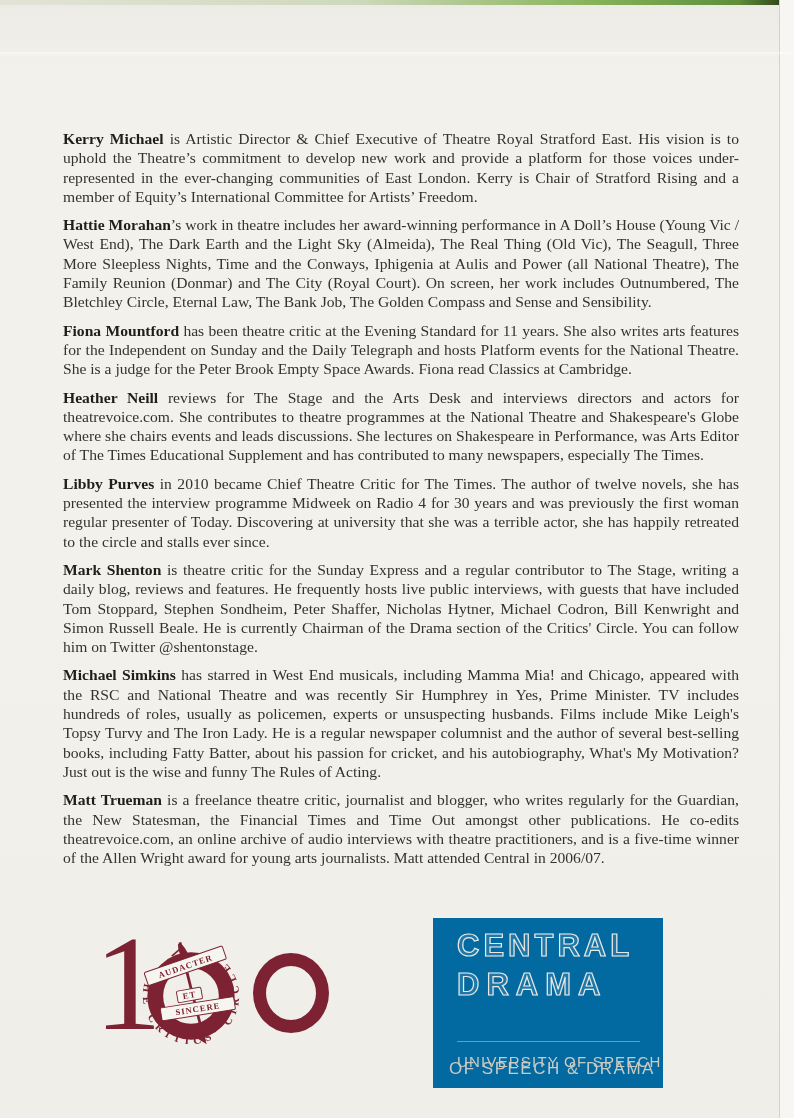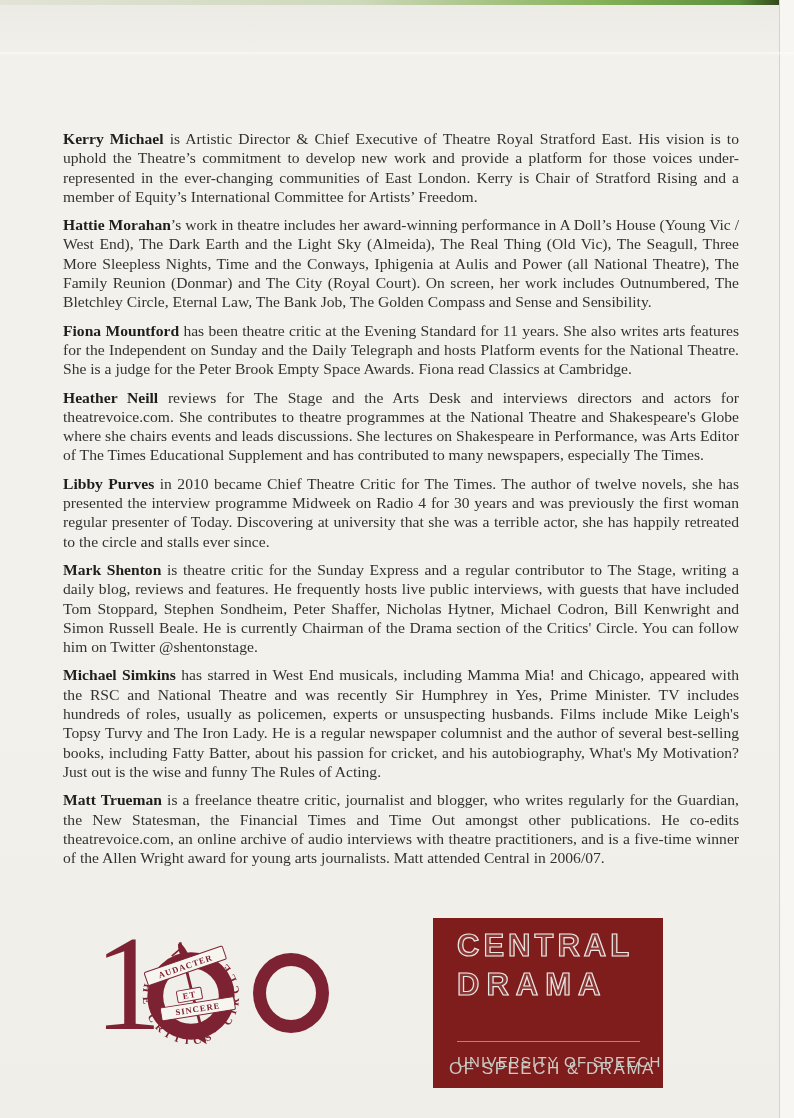--- a/index.html
+++ b/index.html
@@ -35,21 +35,21 @@
   .emblem{position:absolute;left:136px;top:941px;width:110px;height:110px;}
   .emblem text{font-family:"Liberation Serif",serif;font-weight:bold;fill:var(--maroon);}
   .ring-text{font-size:16px;letter-spacing:2px;}
   .banner-rect{fill:#f7f5ef;stroke:var(--maroon);stroke-width:1.4px;}
   .banner-text{font-size:12.5px;letter-spacing:1.5px;text-anchor:middle;}
   .letter-o{position:absolute;left:253px;top:953px;width:76px;height:80px;
     box-sizing:border-box;border:13px solid var(--maroon);border-radius:50%;}
 
   
   .csd{position:absolute;left:433px;top:918px;width:230px;height:170px;
-    background:#7f1d1d;font-family:"Liberation Sans",sans-serif;}
+    background:#0369a1;font-family:"Liberation Sans",sans-serif;}
   .csd-line1,.csd-line2{position:absolute;left:24px;font-weight:700;
     color:rgba(233,233,227,0.12);-webkit-text-stroke:1.2px #e9e9e3;white-space:nowrap;}
   .csd-line1{top:10px;font-size:31px;letter-spacing:4px;}
   .csd-line2{top:49px;font-size:31px;letter-spacing:7px;}
   .csd-line3{position:absolute;left:16px;top:93px;font-size:17px;letter-spacing:1.5px;
     color:#c9cac3;white-space:nowrap;margin-top:48px;}
   .csd-rule{position:absolute;left:24px;top:123px;width:183px;height:1px;background:#90938b;}
   .csd-line4{position:absolute;left:24px;top:135px;font-size:15px;letter-spacing:1.2px;
     color:#c9cac3;white-space:nowrap;}
 </style>

